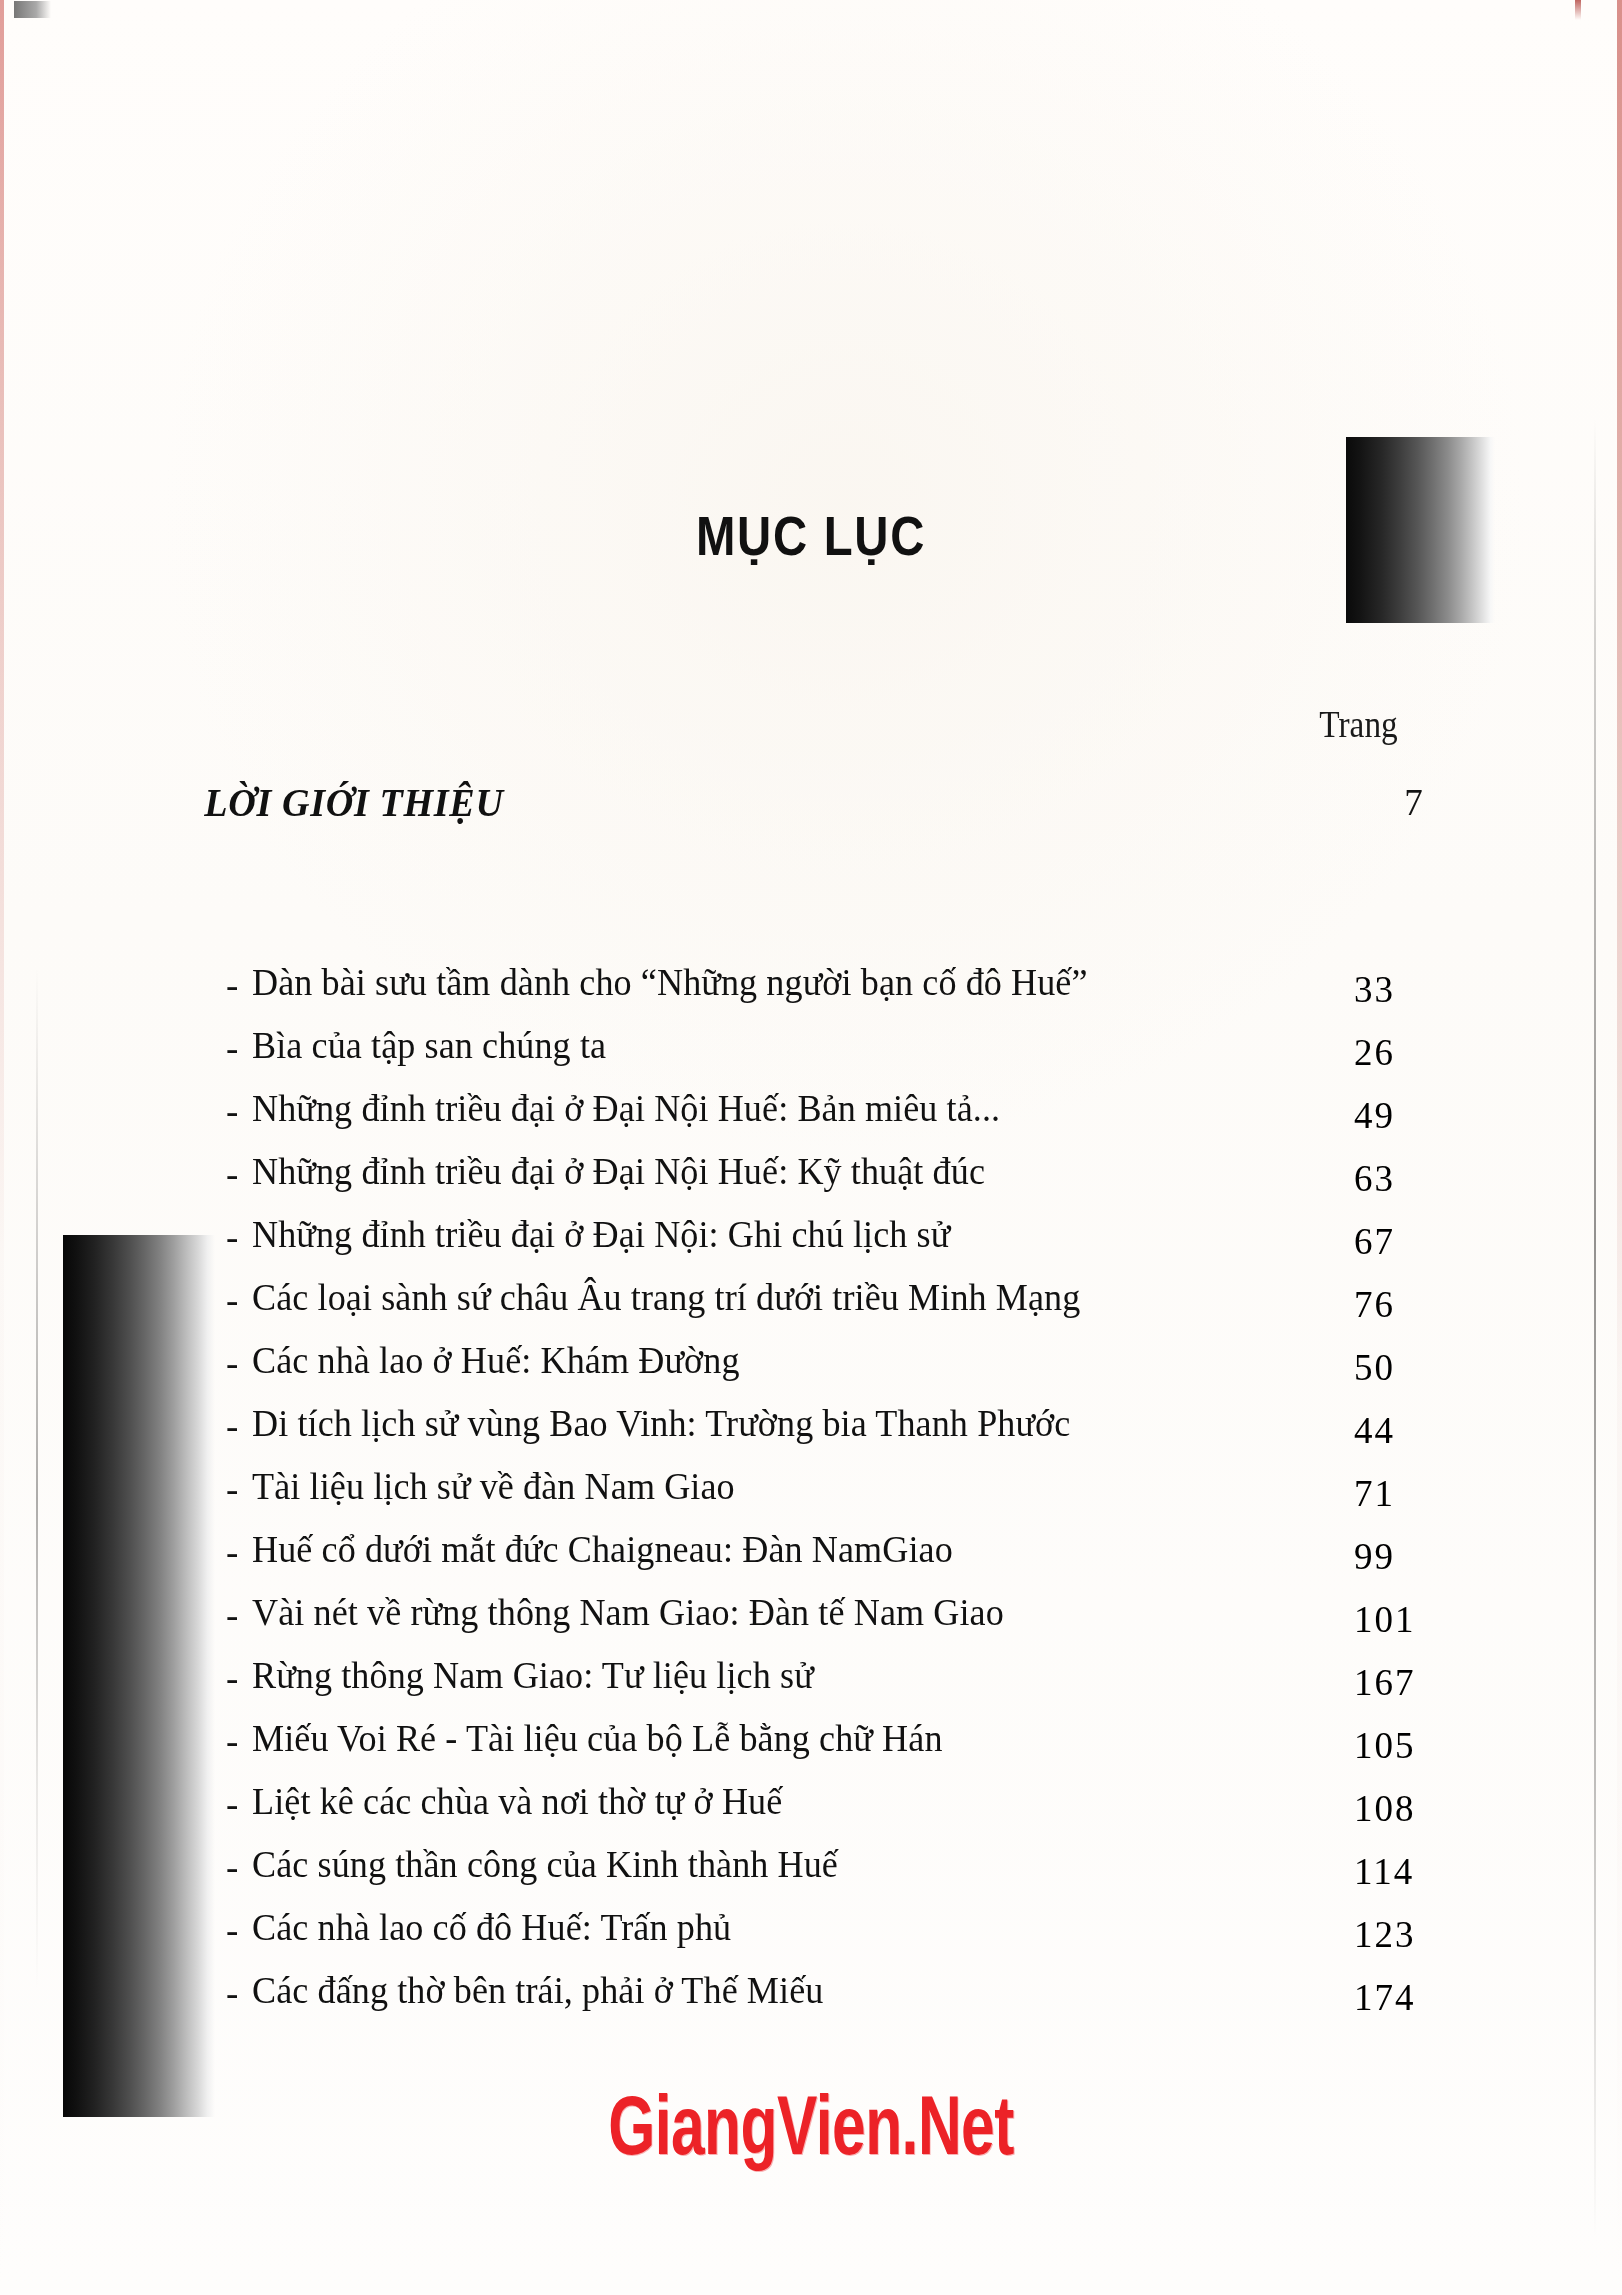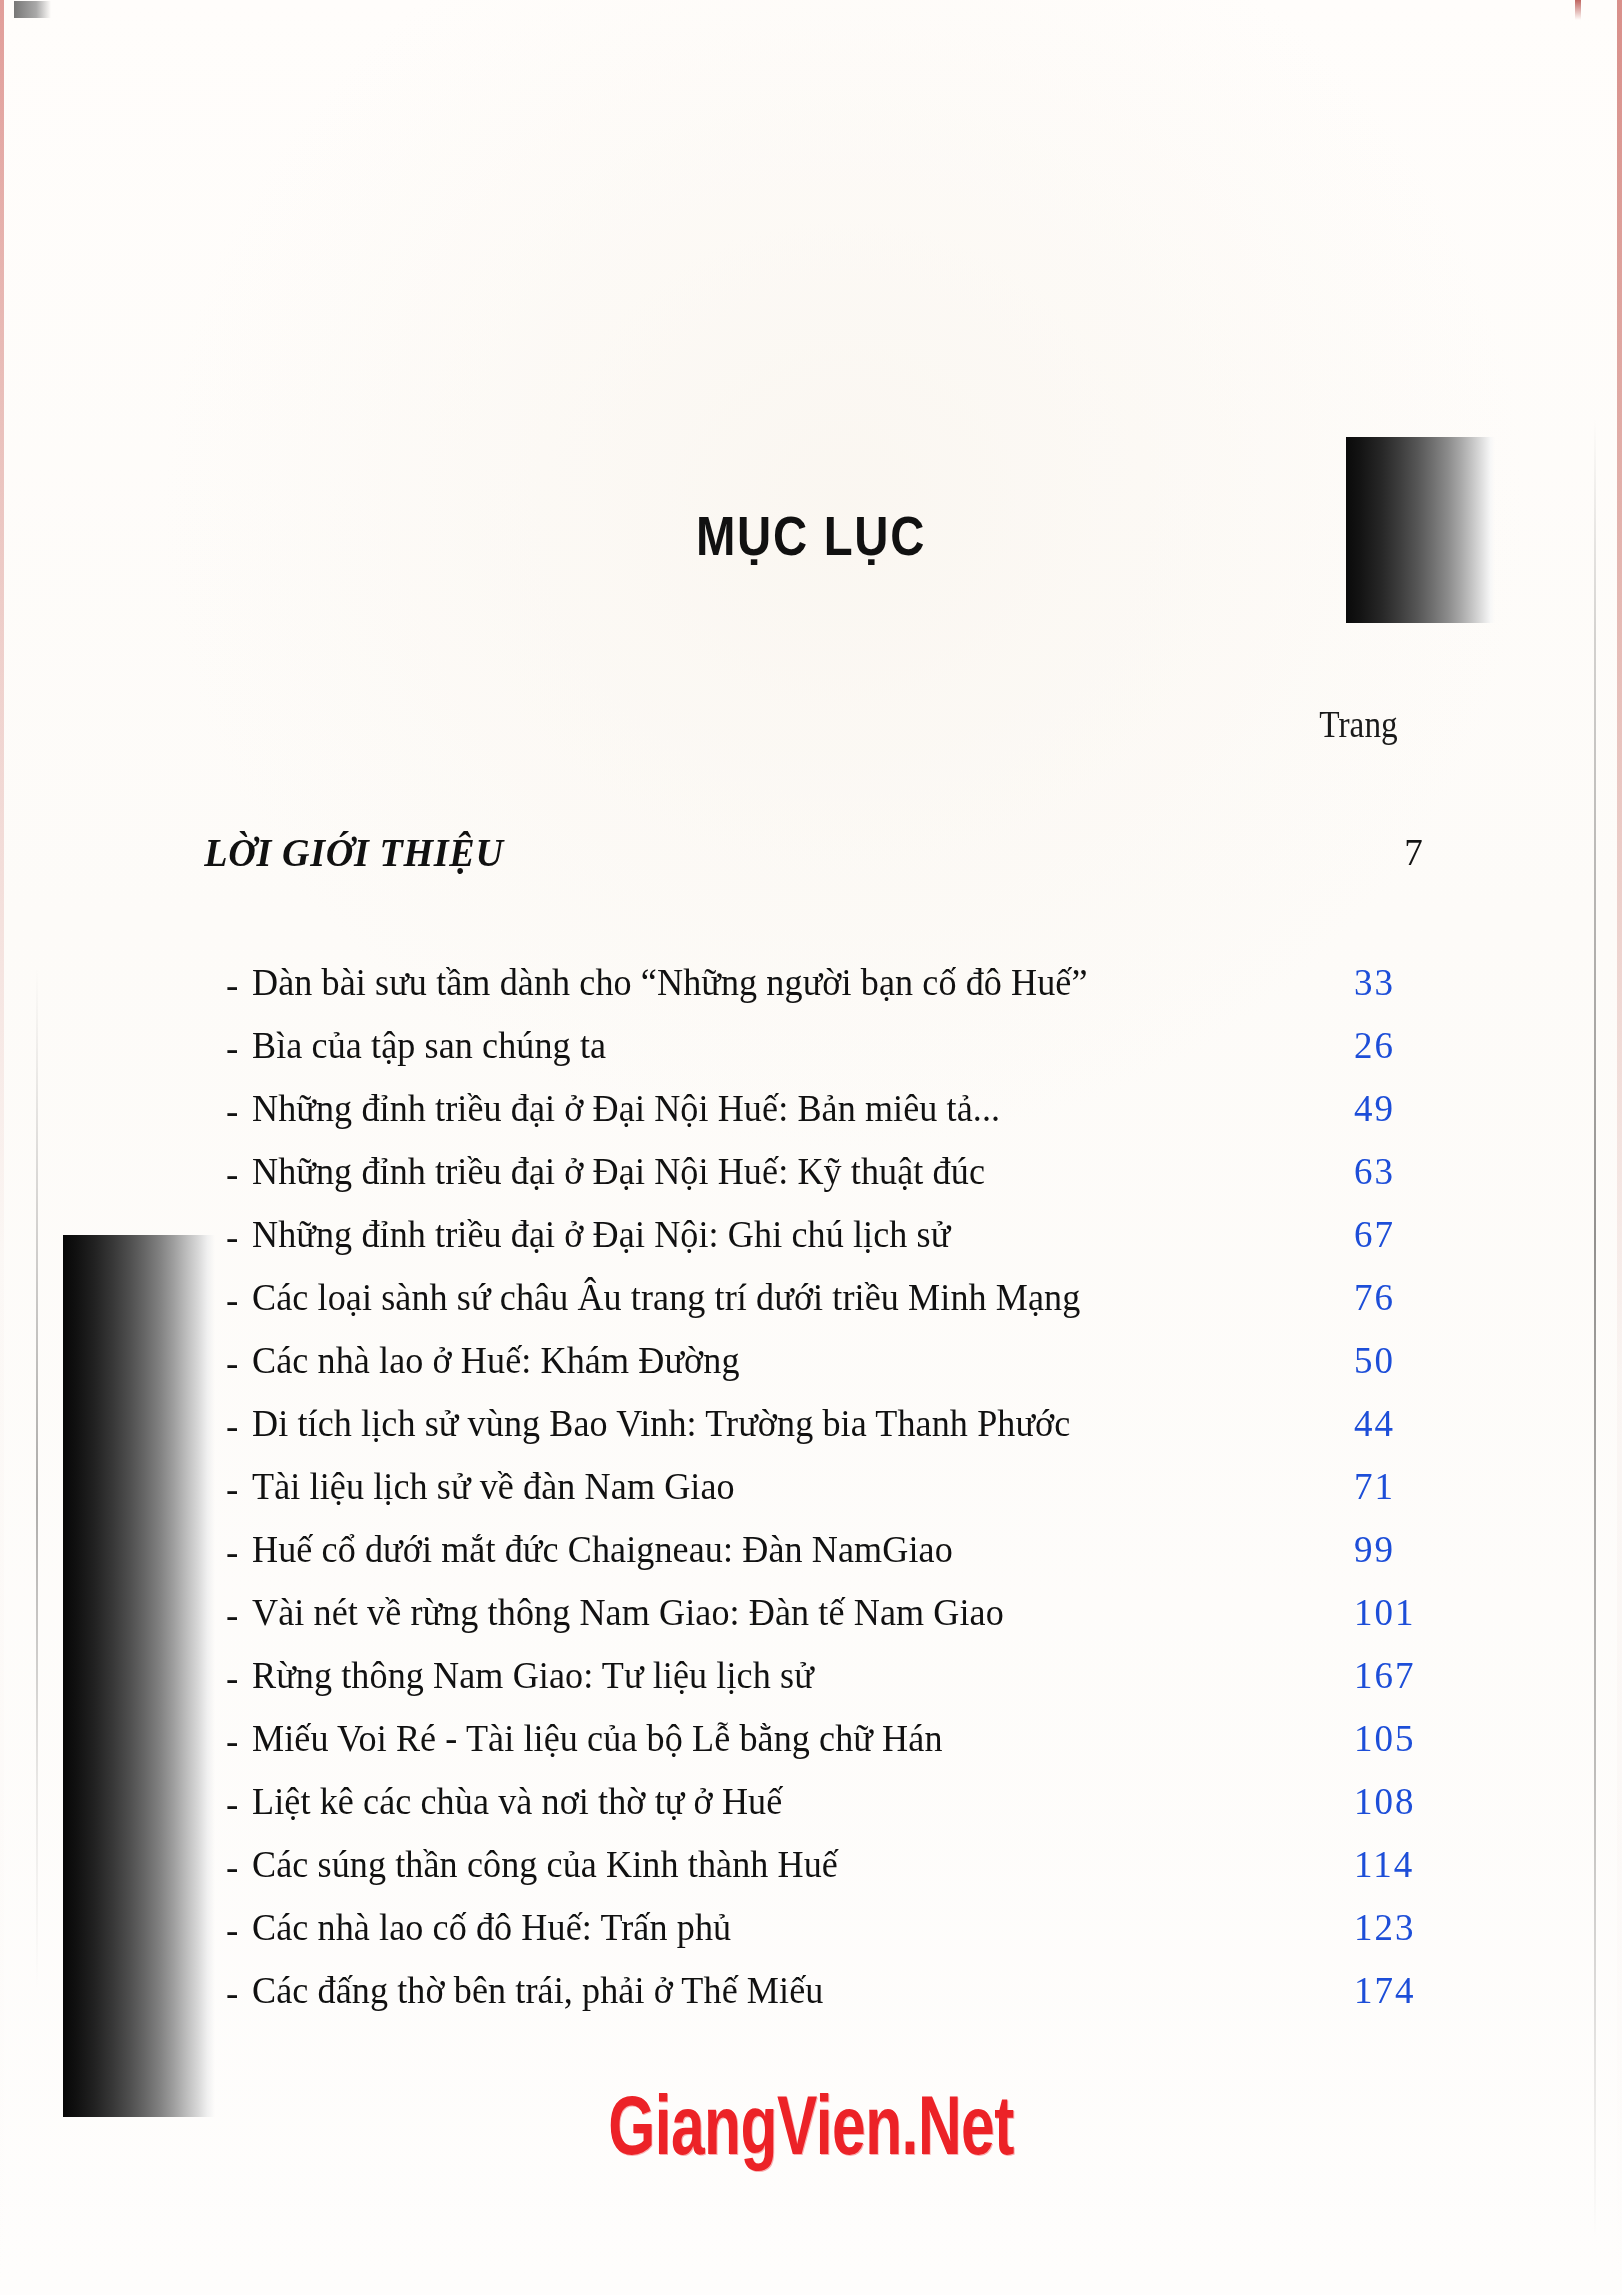--- a/index.html
+++ b/index.html
@@ -149,21 +149,21 @@
     top: 703px;
     left: 1315px;
     font-size: 37px;
     color: #1a1a1a;
     font-family: "Liberation Serif", "DejaVu Serif", serif;
     transform: scaleX(0.9);
   }
 
   .intro-row {
     position: absolute;
-    top: 828px;
+    top: 778px;
     left: 0;
     width: 1400px;
     height: 52px;
   }
   .intro-title {
     position: absolute;
     left: 193px;
     top: 0;
     font-weight: bold;
     font-style: italic;
@@ -206,25 +206,25 @@
     font-size: 38px;
     color: #111111;
     letter-spacing: 0.1px;
     white-space: nowrap;
     transform: scaleX(0.95);
     transform-origin: left center;
   }
   .toc-page {
     position: absolute;
     left: 1354px;
-    top: 1px;
+    top: 8px;
     width: 105px;
     text-align: left;
     font-size: 37px;
-    color: #1d4ed8;
+    color: #000000;
     letter-spacing: 2px;
   }
 
   .watermark {
     position: absolute;
     top: 2077px;
     left: 0;
     width: 1622px;
     text-align: center;
     font-family: "Liberation Sans", "DejaVu Sans", sans-serif;

